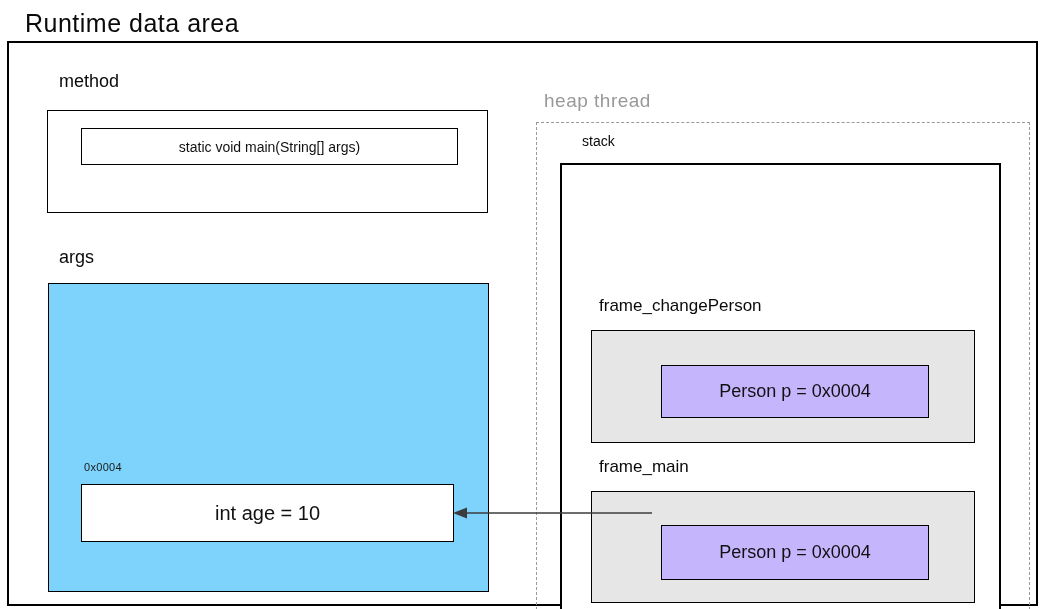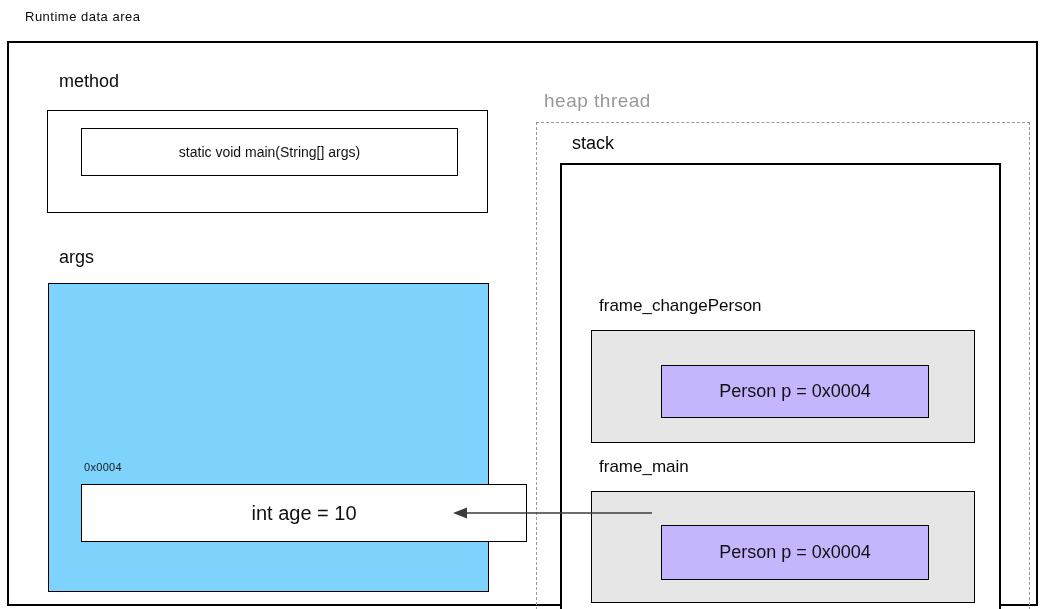--- a/index.html
+++ b/index.html
@@ -15,71 +15,71 @@
     width:1044px;height:609px;
     font-family:"Liberation Sans", sans-serif;
     color:#111;
     position:relative;
     overflow:hidden;
   }
   .canvas{position:absolute;left:0;top:0;width:1044px;height:609px;}
 
   .title{
     position:absolute;left:25px;top:9px;
-    font-size:13px;letter-spacing:0.5px;color:#0a0a0a;
+    font-size:25px;letter-spacing:0.5px;color:#0a0a0a;
   }
 
   .outer-box{
     position:absolute;left:7px;top:41px;width:1031px;height:565px;
     border:2px solid var(--border-color);
     background:#ffffff;
   }
 
   .area-label{position:absolute;font-size:18px;color:#0a0a0a;}
   .method-label{left:50px;top:28px;}
   .heap-label{left:50px;top:204px;}
 
   .method-box{
     position:absolute;left:38px;top:67px;width:441px;height:103px;
     border:1px solid var(--border-color);background:#fff;
   }
   .method-entry{
-    position:absolute;left:33px;width:377px;height:48px;
+    position:absolute;left:33px;width:377px;height:37px;
     border:1px solid var(--border-color);
     display:flex;align-items:center;justify-content:center;
     font-size:14px;background:#fff;white-space:nowrap;
   }
   .method-entry.e0{top:17px;}
   .method-entry.e1{top:59px;}
 
   .heap-box{
     position:absolute;left:39px;top:240px;width:441px;height:309px;
     border:1px solid var(--border-color);background:#7dd3fc;
   }
   .addr{
     position:absolute;left:35px;top:177px;
     font-size:11px;color:#1a1a1a;letter-spacing:0.3px;
   }
   .int-age-box{
-    position:absolute;left:32px;top:200px;width:446px;height:58px;
+    position:absolute;left:32px;top:200px;width:373px;height:58px;
     border:1px solid var(--border-color);
     display:flex;align-items:center;justify-content:center;
     font-size:20px;background:#fff;white-space:nowrap;
   }
 
   .thread-label{
     position:absolute;left:535px;top:47px;
     font-size:19px;color:var(--thread-label-color);letter-spacing:0.5px;
   }
   .thread-box{
     position:absolute;left:527px;top:79px;width:494px;height:518px;
     border:1px dashed var(--dashed-color);
   }
   .stack-label{
-    position:absolute;left:35px;top:10px;font-size:18px;color:#0a0a0a;
+    position:absolute;left:45px;top:10px;font-size:14px;color:#0a0a0a;
   }
   .stack-box{
     position:absolute;left:23px;top:40px;width:441px;height:467px;
     border:2px solid var(--border-color);background:#fff;
   }
 
   .frame-label{
     position:absolute;left:37px;font-size:17px;color:#0a0a0a;white-space:nowrap;
   }
   .frame-label.f0{top:131px;}

